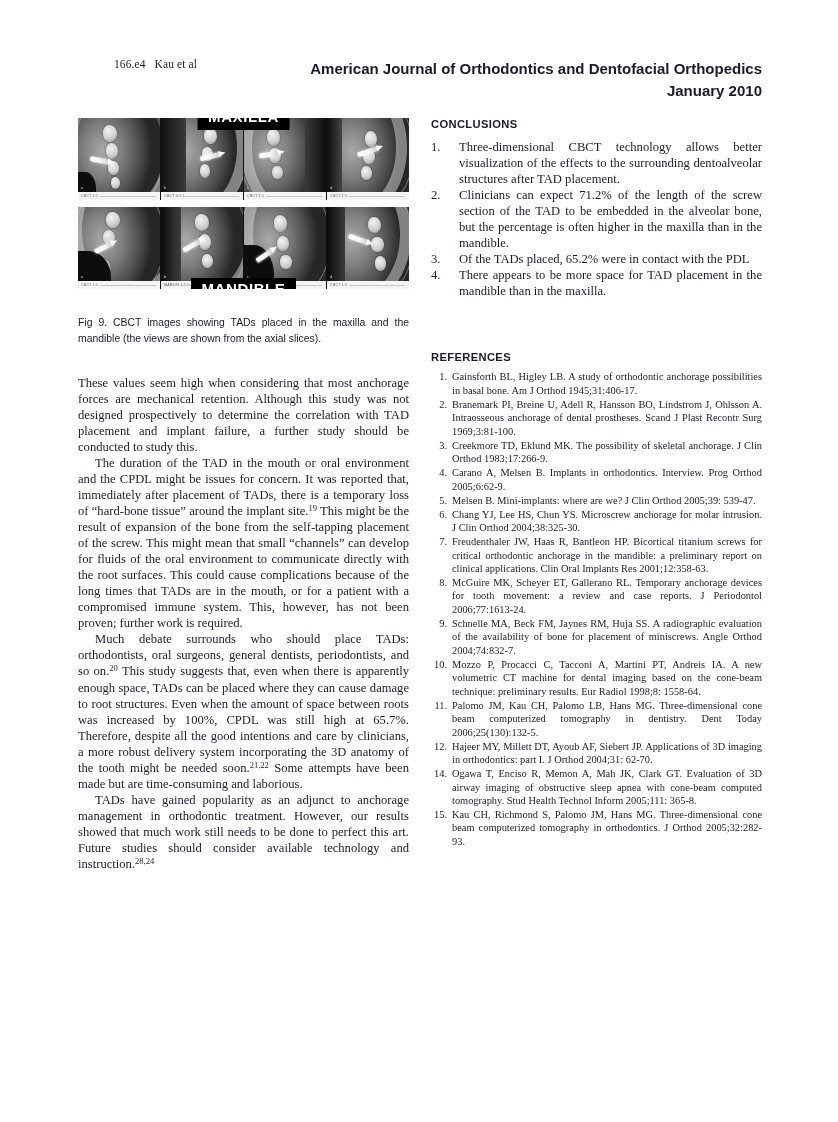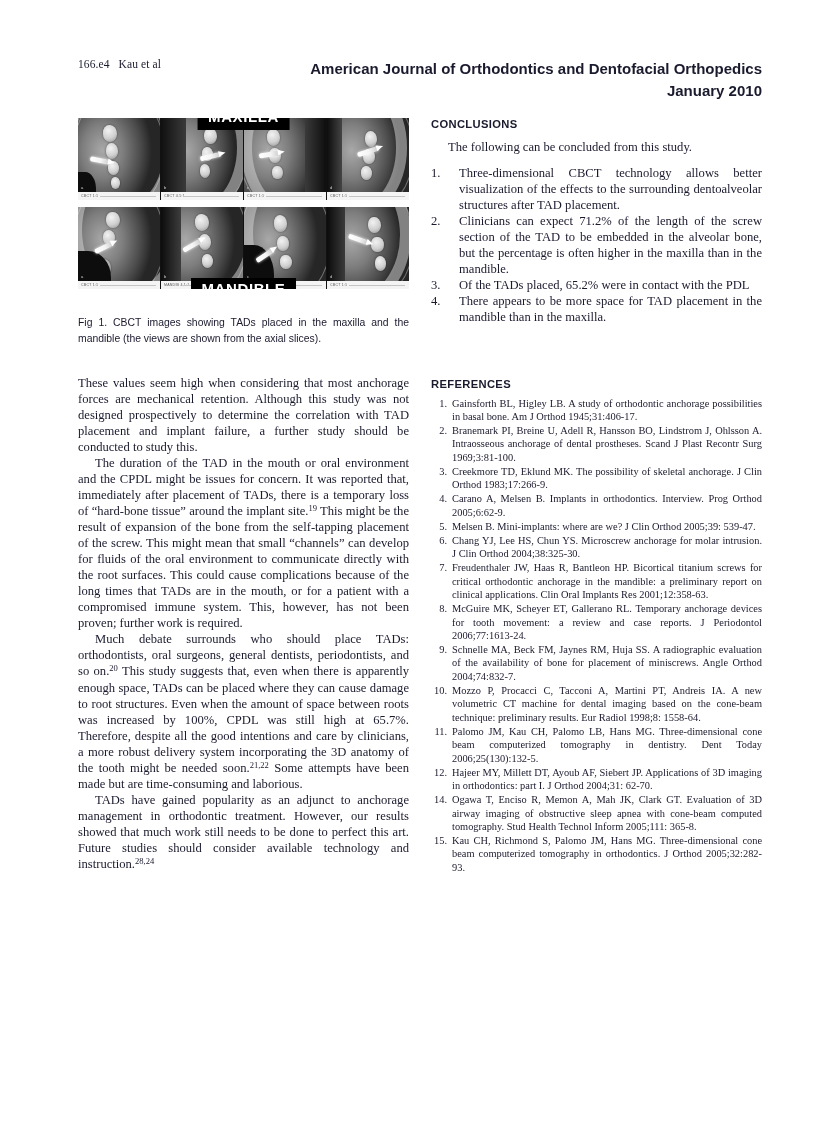--- a/index.html
+++ b/index.html
@@ -32,21 +32,21 @@
     display: flex;
     justify-content: space-between;
     align-items: flex-start;
   }
   .runhead-left {
     font-family: "Liberation Serif", serif;
     font-size: 11.5px;
     letter-spacing: .1px;
     white-space: nowrap;
   }
-  .runhead-left .folio { margin-right: 9px; }
+  .runhead-left .folio { margin-right: 9px; margin-left: 36px; }
   .runhead-right {
     font-family: Liberation Sans, sans-serif;
     font-size: 15px;
     font-weight: bold;
     text-align: right;
     line-height: 1.45;
   }
 
   
   .col {
@@ -413,36 +413,35 @@
           <div class="tad" style="left:26%;top:36%;width:26%;transform:rotate(20deg);"></div>
           <div class="pane-tag">d</div>
           <div class="pane-foot">
               <span>CBCT 1:1</span>
               <i></i>
             </div>
         </div>
       </div>
 
       <div class="fig-caption">
-        <span class="lead">Fig 1.</span>
+        <span class="lead">Fig 9.</span>
         <span>CBCT images showing TADs placed in the maxilla and the mandible (the views are shown from the axial slices).</span>
       </div>
     </div>
 
     <div class="body-text">
       <p class="first"><span>These values seem high when considering that most anchorage forces are mechanical retention. Although this study was not designed prospectively to determine the correlation with TAD placement and implant failure, a further study should be conducted to study this.</span></p>
       <p><span>The duration of the TAD in the mouth or oral environment and the CPDL might be issues for concern. It was reported that, immediately after placement of TADs, there is a temporary loss of “hard-bone tissue” around the implant site.</span><sup>19</sup><span> This might be the result of expansion of the bone from the self-tapping placement of the screw. This might mean that small “channels” can develop for fluids of the oral environment to communicate directly with the root surfaces. This could cause complications because of the long times that TADs are in the mouth, or for a patient with a compromised immune system. This, however, has not been proven; further work is required.</span></p>
       <p><span>Much debate surrounds who should place TADs: orthodontists, oral surgeons, general dentists, periodontists, and so on.</span><sup>20</sup><span> This study suggests that, even when there is apparently enough space, TADs can be placed where they can cause damage to root structures. Even when the amount of space between roots was increased by 100%, CPDL was still high at 65.7%. Therefore, despite all the good intentions and care by clinicians, a more robust delivery system incorporating the 3D anatomy of the tooth might be needed soon.</span><sup>21,22</sup><span> Some attempts have been made but are time-consuming and laborious.</span></p>
       <p><span>TADs have gained popularity as an adjunct to anchorage management in orthodontic treatment. However, our results showed that much work still needs to be done to perfect this art. Future studies should consider available technology and instruction.</span><sup>28,24</sup></p>
     </div>
   </div>
 
   <div class="col col-right">
     <h2 class="sec-head">CONCLUSIONS</h2>
-    <p class="lead-line">The following can be concluded from this study.</p>
 
     <ol class="concl">
       <li><span class="num">1.</span><span>Three-dimensional CBCT technology allows better visualization of the effects to the surrounding dentoalveolar structures after TAD placement.</span></li>
       <li><span class="num">2.</span><span>Clinicians can expect 71.2% of the length of the screw section of the TAD to be embedded in the alveolar bone, but the percentage is often higher in the maxilla than in the mandible.</span></li>
       <li><span class="num">3.</span><span>Of the TADs placed, 65.2% were in contact with the PDL</span></li>
       <li><span class="num">4.</span><span>There appears to be more space for TAD placement in the mandible than in the maxilla.</span></li>
     </ol>
 
     <h2 class="refs-head">REFERENCES</h2>
 

